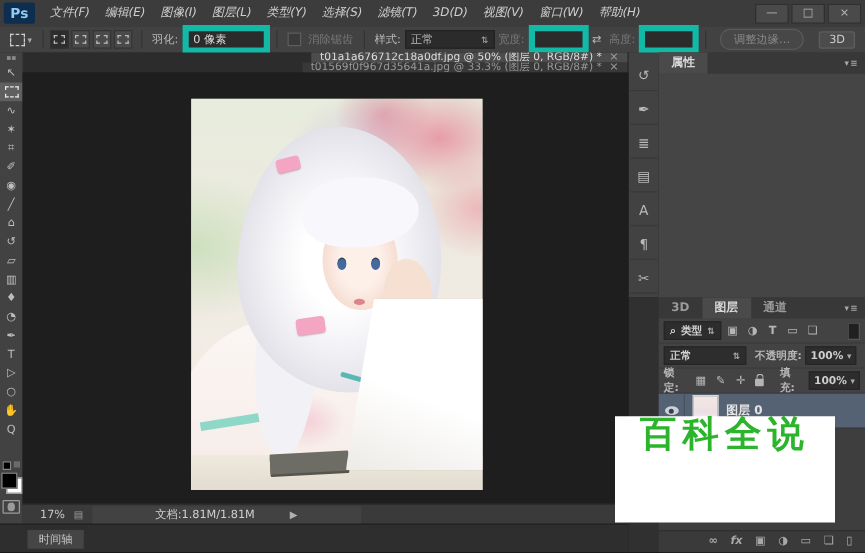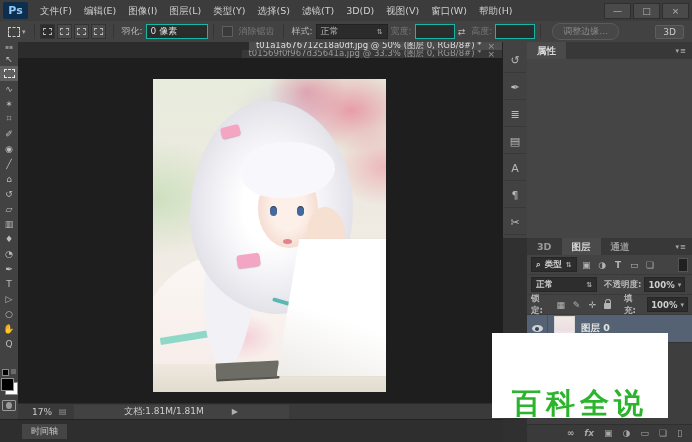--- a/index.html
+++ b/index.html
@@ -1,34 +1,34 @@
 <!DOCTYPE html>
 <html><head>
 <meta charset="utf-8">
 <style>
   html,body{margin:0;padding:0;background:#111;}
   #app{position:relative;width:692px;height:442px;background:#1d1d1d;overflow:hidden;
        font-family:"DejaVu Sans",sans-serif;color:#c8c8c8;font-size:10px;-webkit-font-smoothing:antialiased;}
   
   .menubar{position:absolute;top:0;left:0;right:0;height:21px;background:#3c3c3c;border-bottom:1px solid #282828;display:flex;align-items:center;}
   .pslogo{width:25px;height:17px;background:#0d2e4e;color:#8fcbf5;font-weight:bold;font-size:11px;display:flex;align-items:center;justify-content:center;margin:0 6px 0 3px;border-radius:2px;}
-  .menu-item{padding:0 6px;color:#cfcfcf;font-size:9.5px;line-height:21px;}
+  .menu-item{padding:0 6px;color:#cfcfcf;font-size:9.5px;line-height:21px;font-style:italic;}
   .win-controls{margin-left:auto;display:flex;align-items:center;padding-right:3px;gap:2px;}
   .win-btn{width:25px;height:14px;display:flex;align-items:center;justify-content:center;color:#b5b5b5;font-size:9px;background:#4a4a4a;border:1px solid #2f2f2f;}
   
   .optionsbar{position:absolute;top:21px;left:0;right:0;height:21px;background:#424242;border-bottom:1px solid #2a2a2a;display:flex;align-items:center;font-size:9px;color:#b8b8b8;padding-left:5px;}
   .sep{width:1px;height:15px;background:#353535;margin:0 5px;}
   .tool-preview{display:flex;align-items:center;gap:2px;padding:0 3px;}
   .mini-marquee{width:10px;height:8px;border:1px dashed #cfcfcf;display:inline-block;}
   .caret{font-size:7px;color:#aaa;}
   .mode-btn{width:13px;height:13px;background:#4a4a4a;border:1px solid #333;display:flex;align-items:center;justify-content:center;margin-right:2px;}
   .mode-btn.pressed{background:#2d2d2d;}
   .mode-btn i{width:7px;height:5px;border:1px dashed #bbb;display:block;}
   .opt-label{margin:0 3px;white-space:nowrap;}
-  .opt-input{background:#2b2b2b;border:1px solid #14b8a6;height:13px;color:#ddd;display:flex;align-items:center;padding:0 4px;white-space:nowrap;}
+  .opt-input{background:#2b2b2b;border:5px solid #14b8a6;height:13px;color:#ddd;display:flex;align-items:center;padding:0 4px;white-space:nowrap;}
   .opt-select{background:#2b2b2b;border:1px solid #222;height:13px;display:flex;justify-content:space-between;align-items:center;padding:0 4px;gap:6px;}
   .dim{color:#787878;}
   .checkbox{width:9px;height:9px;border:1px solid #5e5e5e;background:#3a3a3a;display:inline-block;margin:0 3px;}
   .refine-btn{border:1px solid #5a5a5a;border-radius:8px;padding:1px 10px;color:#8a8a8a;background:#474747;margin-left:6px;white-space:nowrap;}
   .workspace-btn{margin-left:auto;margin-right:8px;border:1px solid #5e5e5e;background:#4c4c4c;padding:1px 7px;border-radius:2px;color:#ccc;}
   
   .tabbar{position:absolute;top:42px;left:18px;width:485px;height:16px;background:#2c2c2c;display:flex;align-items:flex-end;flex-direction:column;}
   .doc-tab{height:16px;display:flex;align-items:center;padding:0 7px;font-size:8.5px;gap:6px;background:#383838;color:#989898;border-right:1px solid #242424;white-space:nowrap;overflow:hidden;}
   .doc-tab.active{background:#4c4c4c;color:#dedede;}
   .tab-close{color:#9a9a9a;font-size:9px;}
@@ -107,21 +107,21 @@
   .layerlist{flex:1;background:#3e3e3e;}
   .layer-row{height:27px;background:#556274;display:flex;align-items:center;border-bottom:1px solid #333;}
   .eyecell{width:20px;height:100%;border-right:1px solid #47525f;display:flex;align-items:center;justify-content:center;}
   .eye{width:11px;height:7px;background:#cdd2d9;border-radius:50%;position:relative;}
   .eye::after{content:"";position:absolute;left:3.5px;top:1.5px;width:4px;height:4px;border-radius:50%;background:#39414d;}
   .thumb{width:19px;height:23px;margin:0 6px;border:1px solid #d8d8d8;background:linear-gradient(180deg,#f4e8e3 0%,#ecdfe4 55%,#f7f4f0 100%);}
   .lname{font-size:9.5px;color:#e4e4e4;text-align:right;}
   .lbottom{height:17px;background:#3a3a3a;border-top:1px solid #2f2f2f;display:flex;align-items:center;justify-content:flex-end;gap:10px;padding-right:10px;font-size:9px;color:#a8a8a8;}
   .lbottom span{line-height:17px;}
   
-  .watermark{position:absolute;left:492px;top:333px;width:176px;height:85px;background:#ffffff;z-index:60;display:flex;flex-direction:column;align-items:center;justify-content:flex-end;gap:5px;}
+  .watermark{position:absolute;left:492px;top:333px;width:176px;height:85px;background:#ffffff;z-index:60;display:flex;flex-direction:column;align-items:center;justify-content:flex-start;gap:5px;}
   .wm-title{font-size:29px;font-weight:bold;color:#2cb52c;letter-spacing:5px;line-height:1;}
   .wm-sub{font-size:15px;color:#8f8f8f;letter-spacing:3px;line-height:1;}
 </style>
 </head>
 <body>
 
 <div id="app">
 
   <div class="menubar">
     <div class="pslogo">Ps</div>

